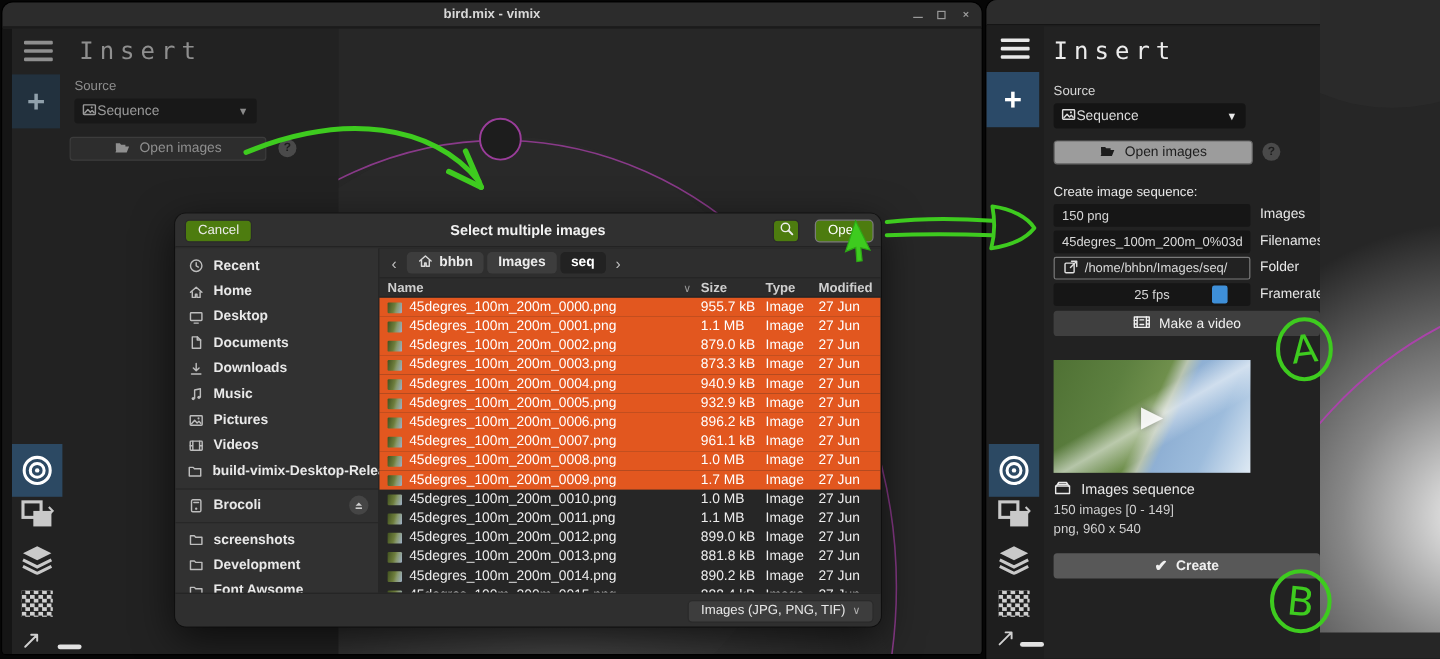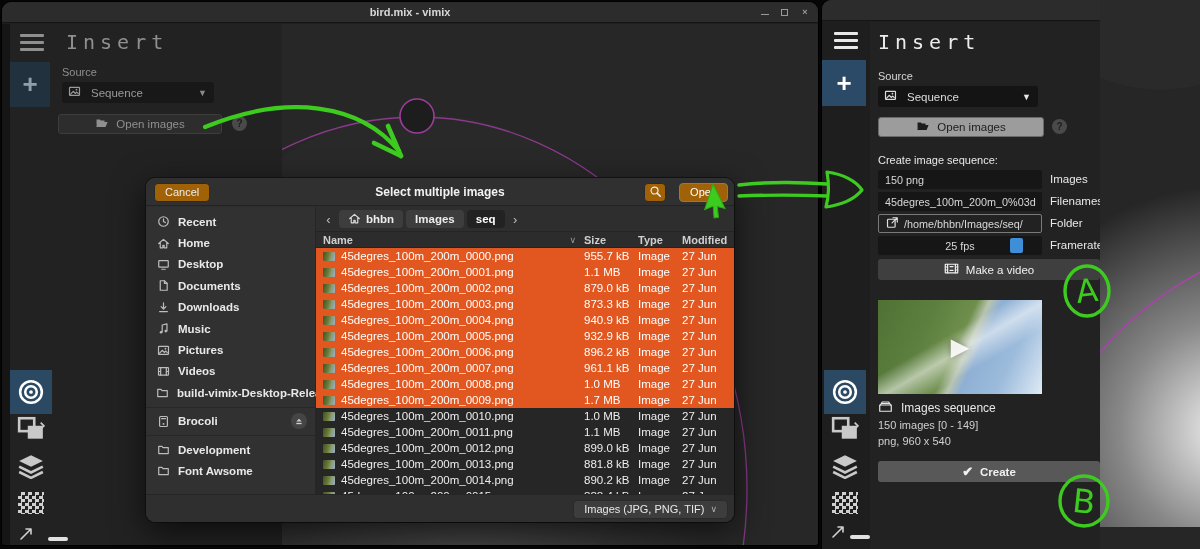--- a/index.html
+++ b/index.html
@@ -36,21 +36,21 @@
 
   .plus-tile { position:absolute; display:flex; align-items:center; justify-content:center;
                font-size:26px; font-weight:bold; cursor:pointer; }
   .plus-dim { background:#22313e; color:#90a0ab; }
   .plus-bright { background:#2b4a68; color:#ffffff; }
 
   .small-label { position:absolute; font-size:11px; color:#8f8f8f; }
   .small-label.bright { color:#d6d6d6; }
 
   .dropdown { position:absolute; height:21px; background:#181818; border-radius:3px;
-              display:flex; align-items:center; padding:0 4px 0 6px; gap:10px; color:#9a9a9a; font-size:11.5px; }
+              display:flex; align-items:center; padding:0 4px 0 6px; gap:0; color:#9a9a9a; font-size:11.5px; }
   .dropdown.bright { color:#dcdcdc; background:#141414; }
   .dropdown .dd-label { flex:1; }
   .dd-arrow { font-size:9px; color:#8a8a8a; padding:0 3px; }
   .dropdown.bright .dd-arrow { color:#e8e8e8; }
 
   .open-btn { position:absolute; height:20px; border-radius:3px; display:flex; align-items:center;
               justify-content:center; gap:7px; font-size:11.5px; cursor:pointer; }
   .open-dim { background:#2d2d2d; border:1px solid #3c3c3c; color:#8f8f8f; }
   .open-lit { background:#9c9c9c; border:1px solid #6a6a6a; color:#1d1d1d; }
   .help-dot { position:absolute; width:15px; height:15px; border-radius:50%; background:#4a4a4a; color:#1d1d1d;
@@ -60,21 +60,21 @@
   .tool-tile.active { background:#2c4963; color:#ffffff; }
   .checker-box { width:26px; height:22px; background:repeating-conic-gradient(#cfcfcf 0 25%, transparent 0 50%) 0 0/7px 7px; }
   .resize-glyph { position:absolute; color:#d0d0d0; }
   .handle-bar { position:absolute; width:20px; height:4px; border-radius:2px; background:#e2e2e2; }
 
   
   #dialog { position:absolute; left:146px; top:178px; width:588px; height:344px; background:#2e2e2e;
             border-radius:9px; box-shadow:0 10px 34px rgba(0,0,0,.65), 0 0 0 1px #161616; z-index:5; overflow:hidden; }
   .dlg-header { position:relative; height:28px; background:#303030; border-bottom:1px solid #232323; }
   .dlg-title { position:absolute; left:0; right:0; top:7px; text-align:center; font-size:12px; font-weight:bold; color:#f2f2f2; }
-  .dlg-btn { position:absolute; top:4.5px; height:19px; background:#a16207; border:1px solid #2a2a2a; border-radius:4px;
+  .dlg-btn { position:absolute; top:4.5px; height:19px; background:#4d7c0f; border:1px solid #2a2a2a; border-radius:4px;
              color:#ececec; font-size:11px; display:flex; align-items:center; justify-content:center; padding:0 10px; cursor:pointer; }
   .dlg-btn.suggested { border:1px solid #7c7c7c; color:#ffffff; }
   .icon-btn { padding:0 4px; width:22px; }
 
   .dlg-sidebar { position:absolute; left:0; top:29px; bottom:28px; width:170px; background:#313131; border-right:1px solid #262626; padding-top:4px;text-align:right; }
   .side-item { height:21.4px; display:flex; align-items:center; gap:8px; padding-left:10px; cursor:pointer; }
   .side-item .icn { width:14px; display:flex; justify-content:center; color:#bdbdbd; }
   .side-item .lbl { font-size:11.5px; font-weight:600; color:#e9e9e9; white-space:nowrap; }
   .side-sep { height:1px; background:#272727; margin:3px 0; }
   .eject-btn { margin-left:auto; margin-right:8px; width:16px; height:16px; border-radius:50%; background:#454545;
@@ -469,20 +469,28 @@
         </span>
         <span class="lbl">Brocoli</span>
         <span class="eject-btn">
           <svg width="10" height="10" viewBox="0 0 12 12">
             <path d="M2.8 6.6 6 3.4l3.2 3.2z" fill="currentColor"></path>
             <rect x="2.8" y="8.2" width="6.4" height="1.6" fill="currentColor"></rect>
           </svg>
         </span>
       </div>
       <div class="side-sep"></div>
+      <div class="side-item">
+        <span class="icn">
+          <svg width="13" height="13" viewBox="0 0 12 12">
+            <path d="M1.6 3.2h3l1 1.1h4.8v5.5H1.6z" fill="none" stroke="currentColor" stroke-width="1.1" stroke-linecap="round" stroke-linejoin="round"></path>
+          </svg>
+        </span>
+        <span class="lbl">screenshots</span>
+      </div>
       <div class="side-item">
         <span class="icn">
           <svg width="13" height="13" viewBox="0 0 12 12">
             <path d="M1.6 3.2h3l1 1.1h4.8v5.5H1.6z" fill="none" stroke="currentColor" stroke-width="1.1" stroke-linecap="round" stroke-linejoin="round"></path>
           </svg>
         </span>
         <span class="lbl">Development</span>
       </div>
       <div class="side-item">
         <span class="icn">

